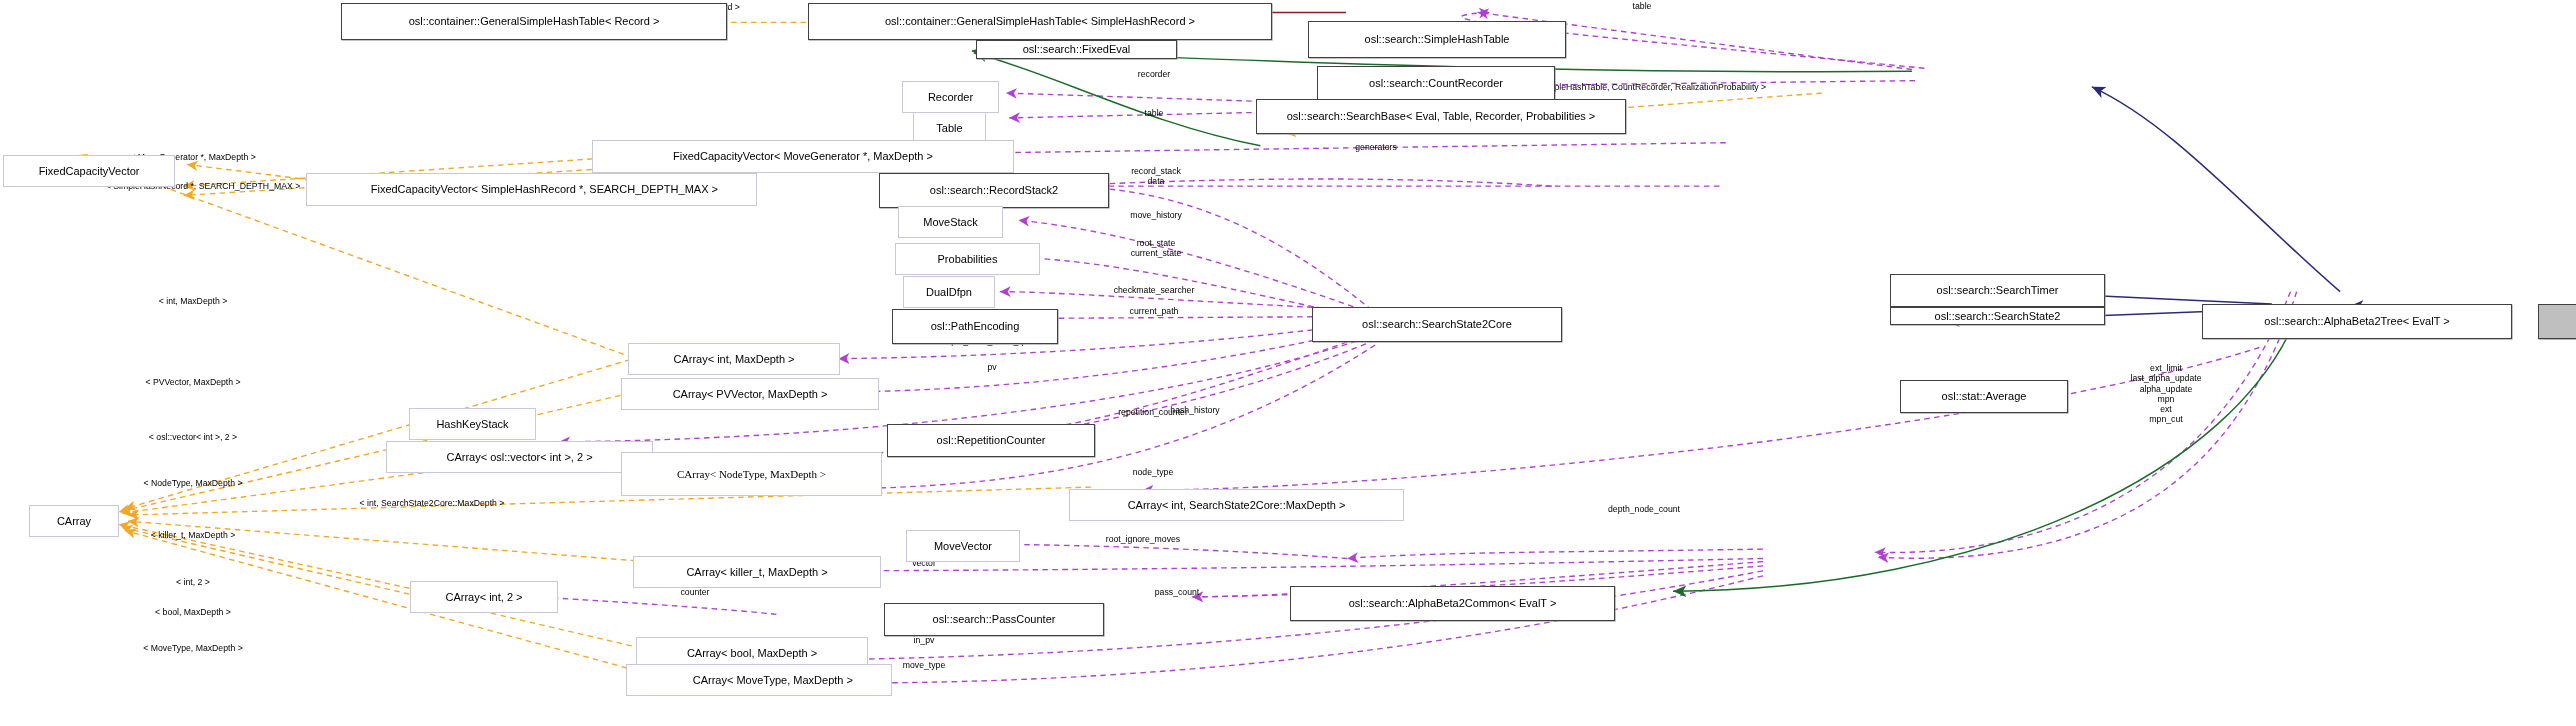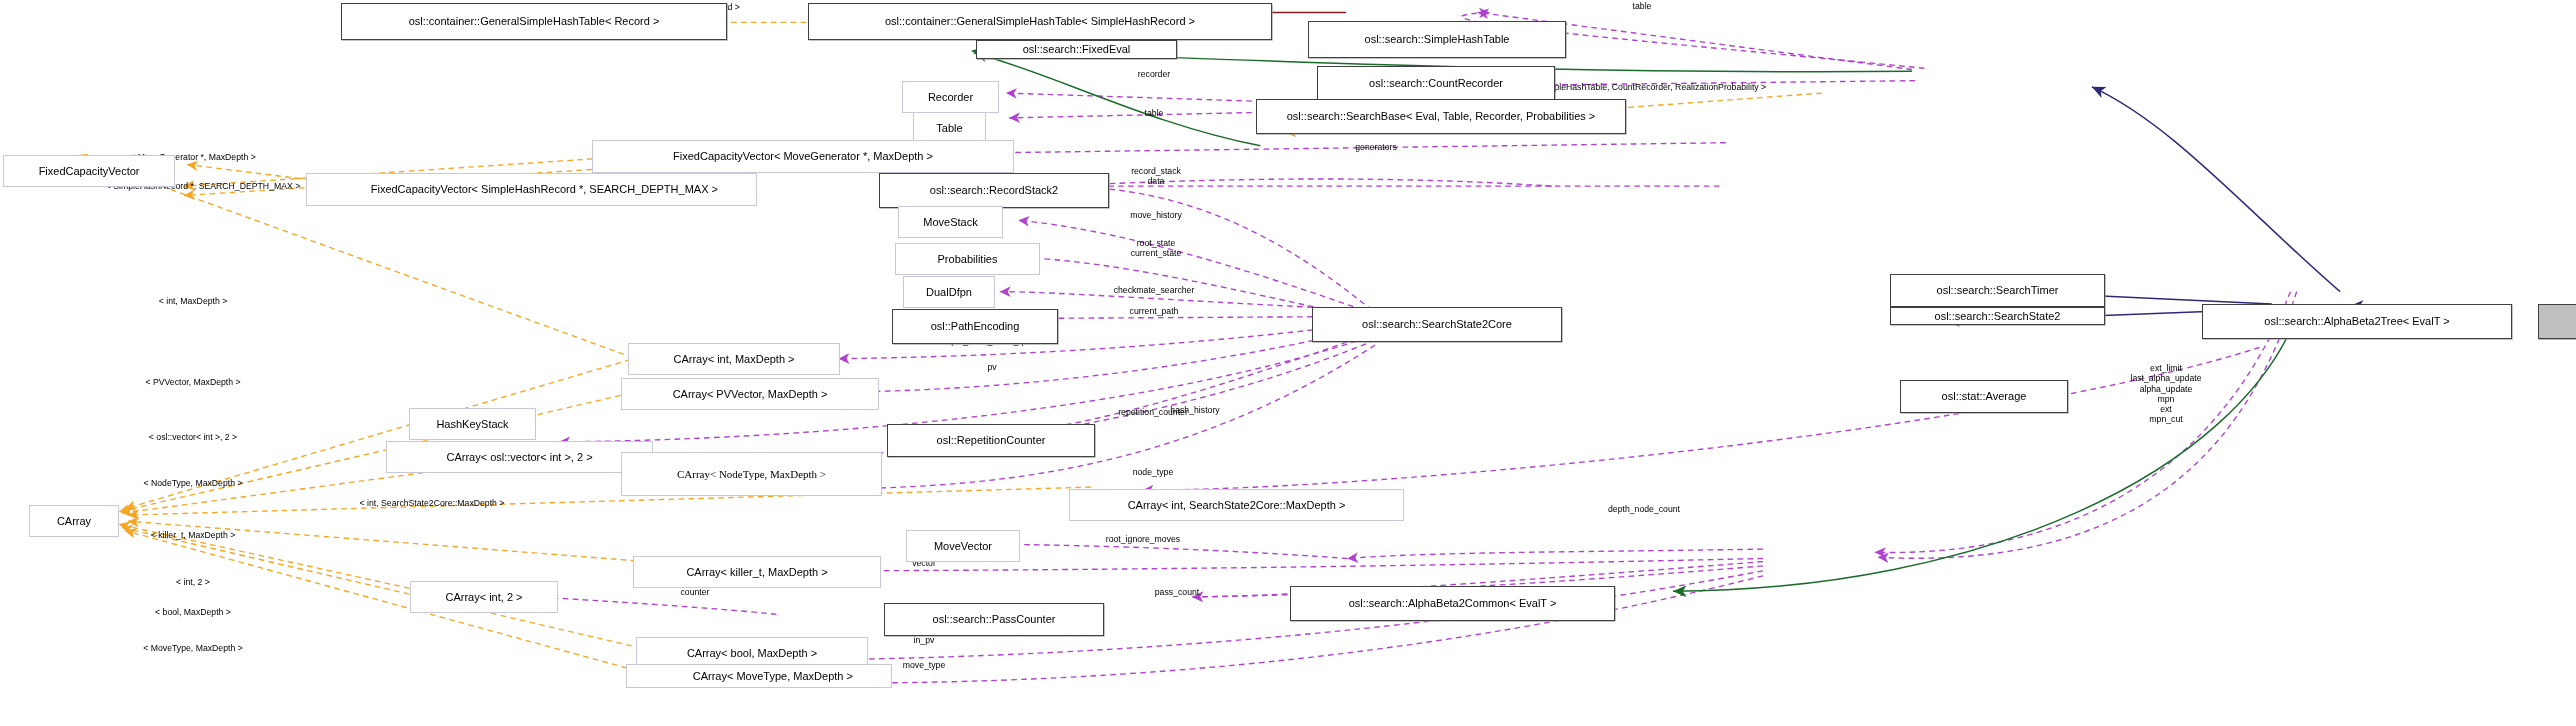--- a/index.html
+++ b/index.html
@@ -198,21 +198,21 @@
       <div class="node plain" style="left: 386px; top: 441px; height: 32px; min-width: 267px;">CArray&lt; osl::vector&lt; int &gt;, 2 &gt;</div>
       <div class="node plain" style="left: 29px; top: 505px; height: 32px; min-width: 90px;">CArray</div>
       <div class="node plain" style="left: 621px; top: 452px; height: 44px; min-width: 261px; font-family: Liberation Serif, serif;">CArray&lt; NodeType, MaxDepth &gt;</div>
       <div class="node plain" style="left: 1069px; top: 489px; height: 32px; min-width: 335px;">CArray&lt; int, SearchState2Core::MaxDepth &gt;</div>
       <div class="node plain" style="left: 906px; top: 530px; height: 32px; min-width: 114px;">MoveVector</div>
       <div class="node plain" style="left: 633px; top: 556px; height: 32px; min-width: 248px;">CArray&lt; killer_t, MaxDepth &gt;</div>
       <div class="node plain" style="left: 410px; top: 581px; height: 32px; min-width: 148px;">CArray&lt; int, 2 &gt;</div>
       <div class="node cls" style="left: 884px; top: 603px; height: 33px; min-width: 220px;">osl::search::PassCounter</div>
       <div class="node cls" style="left: 1290px; top: 586px; height: 35px; min-width: 325px;">osl::search::AlphaBeta2Common&lt; EvalT &gt;</div>
       <div class="node plain" style="left: 636px; top: 637px; height: 32px; min-width: 232px;">CArray&lt; bool, MaxDepth &gt;</div>
-      <div class="node plain" style="left: 626px; top: 664px; height: 24px; min-width: 266px; padding-left: 32px;">CArray&lt; MoveType, MaxDepth &gt;</div>
+      <div class="node plain" style="left: 626px; top: 664px; height: 32px; min-width: 266px; padding-left: 32px;">CArray&lt; MoveType, MaxDepth &gt;</div>
     </div>
   <div id="labels-layer">
       <div class="edge-label" style="left: 695px; top: 3.1px;">&lt; SimpleHashRecord &gt;</div>
       <div class="edge-label" style="left: 1642px; top: 1.9px;">table</div>
       <div class="edge-label" style="left: 1154px; top: 70px;">recorder</div>
       <div class="edge-label" style="left: 1636px; top: 83px;">&lt; EvalT, SimpleHashTable, CountRecorder, RealizationProbability &gt;</div>
       <div class="edge-label" style="left: 1154px; top: 109px;">table</div>
       <div class="edge-label" style="left: 1376px; top: 143px;">generators</div>
       <div class="edge-label" style="left: 193px; top: 153px;">&lt; MoveGenerator *, MaxDepth &gt;</div>
       <div class="edge-label" style="left: 1156px; top: 177px;">data</div>

